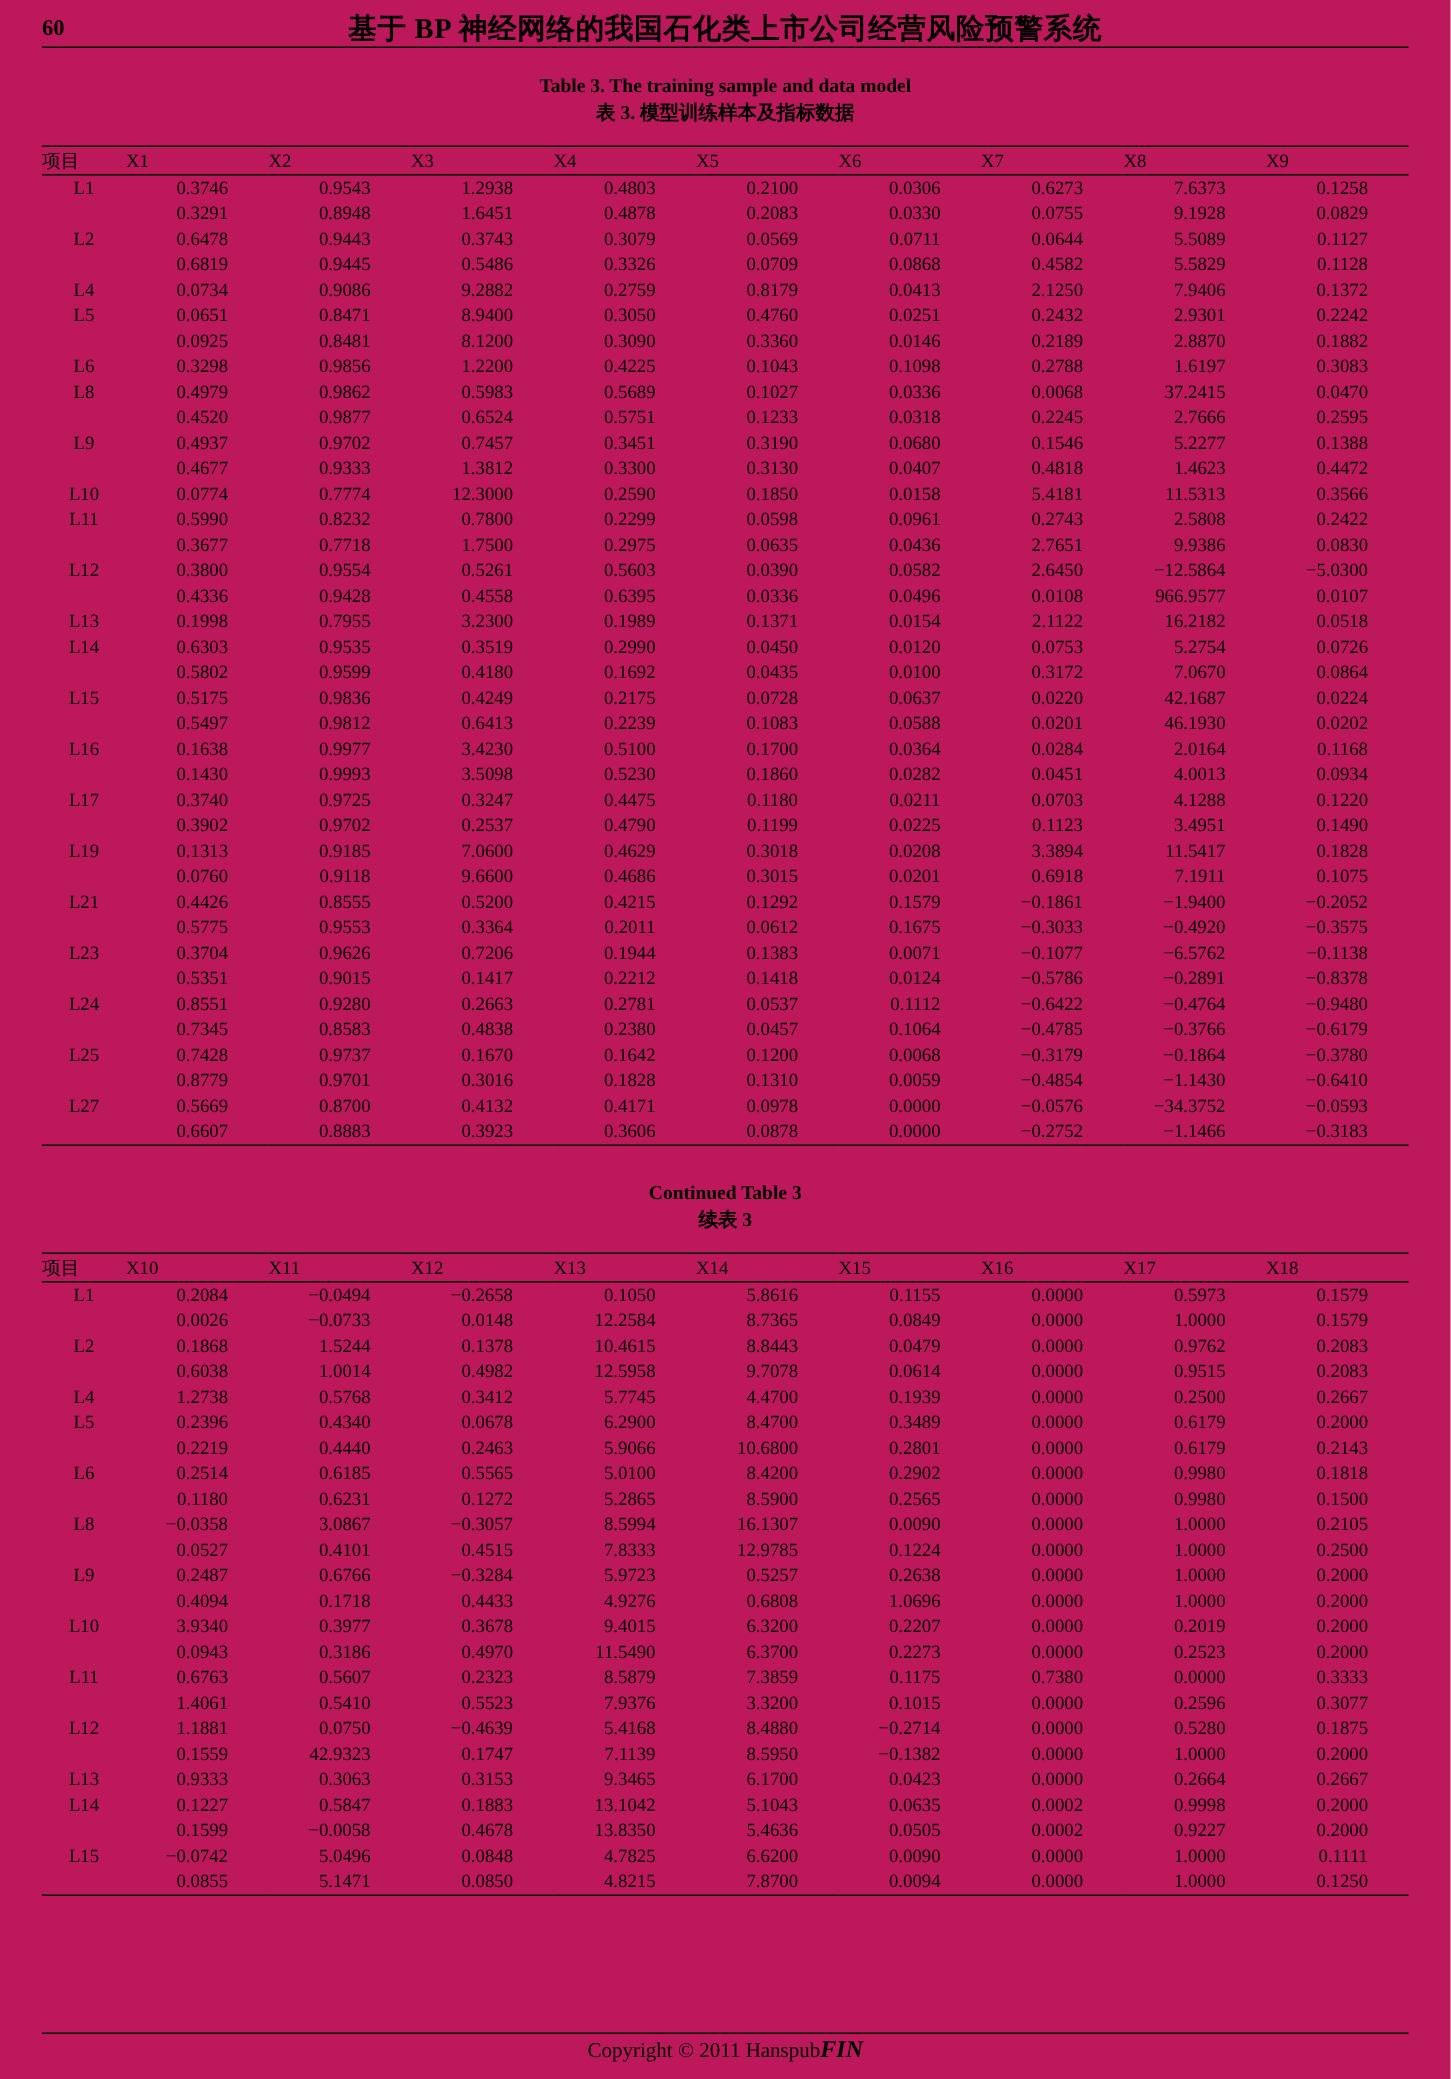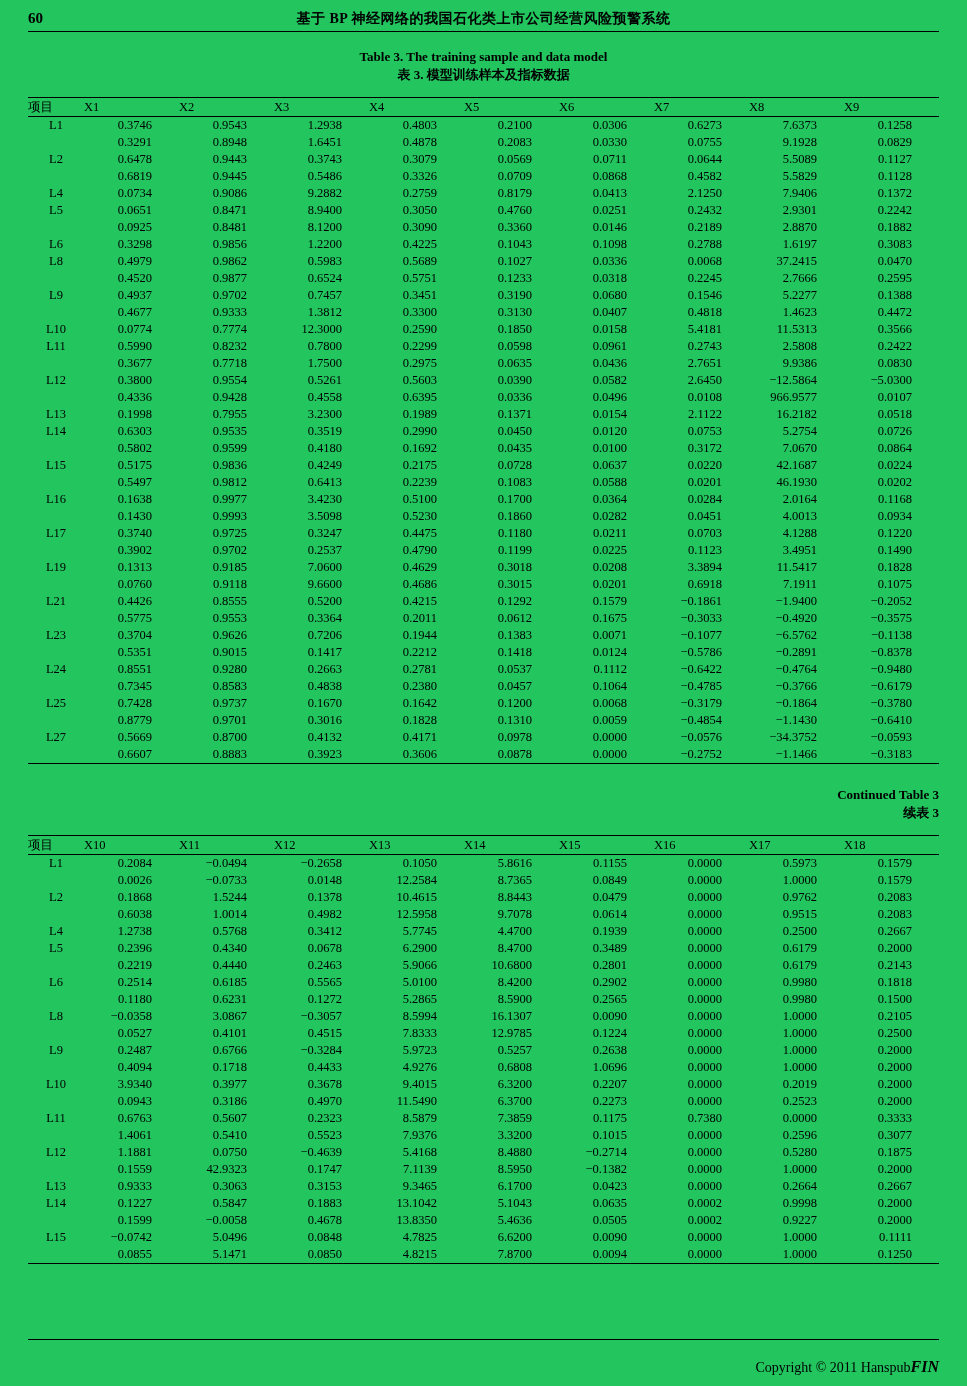--- a/index.html
+++ b/index.html
@@ -1,44 +1,44 @@
 <!DOCTYPE html>
 <html><head>
 <meta charset="utf-8">
 <style>
   * { margin:0; padding:0; box-sizing:border-box; }
   html,body { background:#e8e8e8; }
   body { font-family:"Liberation Serif","DejaVu Serif",serif; color:#000; }
   .page {
-    width:967px; height:1386px; background:#22c55e; margin:0 auto;
+    width:967px; height:1386px; background:#be185d; margin:0 auto;
     position:relative; padding:6px 28px 0 28px; overflow:hidden;
   }
   .page-header {
     display:grid; grid-template-columns:70px 1fr 70px; align-items:center;
     height:26px; border-bottom:1px solid #000;
   }
   .page-number { font-weight:bold; font-size:15px; text-align:left; }
-  .header-title { text-align:center; font-weight:bold; font-size:14px; letter-spacing:0.5px; }
+  .header-title { text-align:center; font-weight:bold; font-size:19px; letter-spacing:0.5px; }
   .table-title { text-align:center; font-weight:bold; font-size:13px; line-height:18px; }
   .table-title.first { margin-top:16px; }
-  .table-title.second { margin-top:22px;text-align:right; }
+  .table-title.second { margin-top:22px; }
   table {
     width:100%; border-collapse:collapse; table-layout:fixed;
     font-size:12.5px; margin-top:13px; border-bottom:1.5px solid #000;
   }
   thead tr { border-top:1.5px solid #000; border-bottom:1px solid #000; }
   th { font-weight:normal; text-align:left; height:19px; }
   td { height:17px; line-height:17px; white-space:nowrap; overflow:visible; }
   td.label { text-align:center; }
   td.num { text-align:right; padding-right:27px; }
   col.col-label { width:56px; }
   .page-footer {
     position:absolute; left:28px; right:28px; bottom:10px;
-    border-top:1px solid #000; padding-top:18px;
-    display:flex; justify-content:flex-end; align-items:baseline;
+    border-top:1px solid #000; padding-top:2px;
+    display:flex; justify-content:center; align-items:baseline;
   }
   .footer-left { font-size:14px; }
   .footer-right { font-size:16px; font-weight:bold; font-style:italic; }
 </style>
 </head>
 <body>
 
 <div class="page">
 
   <div class="page-header">

